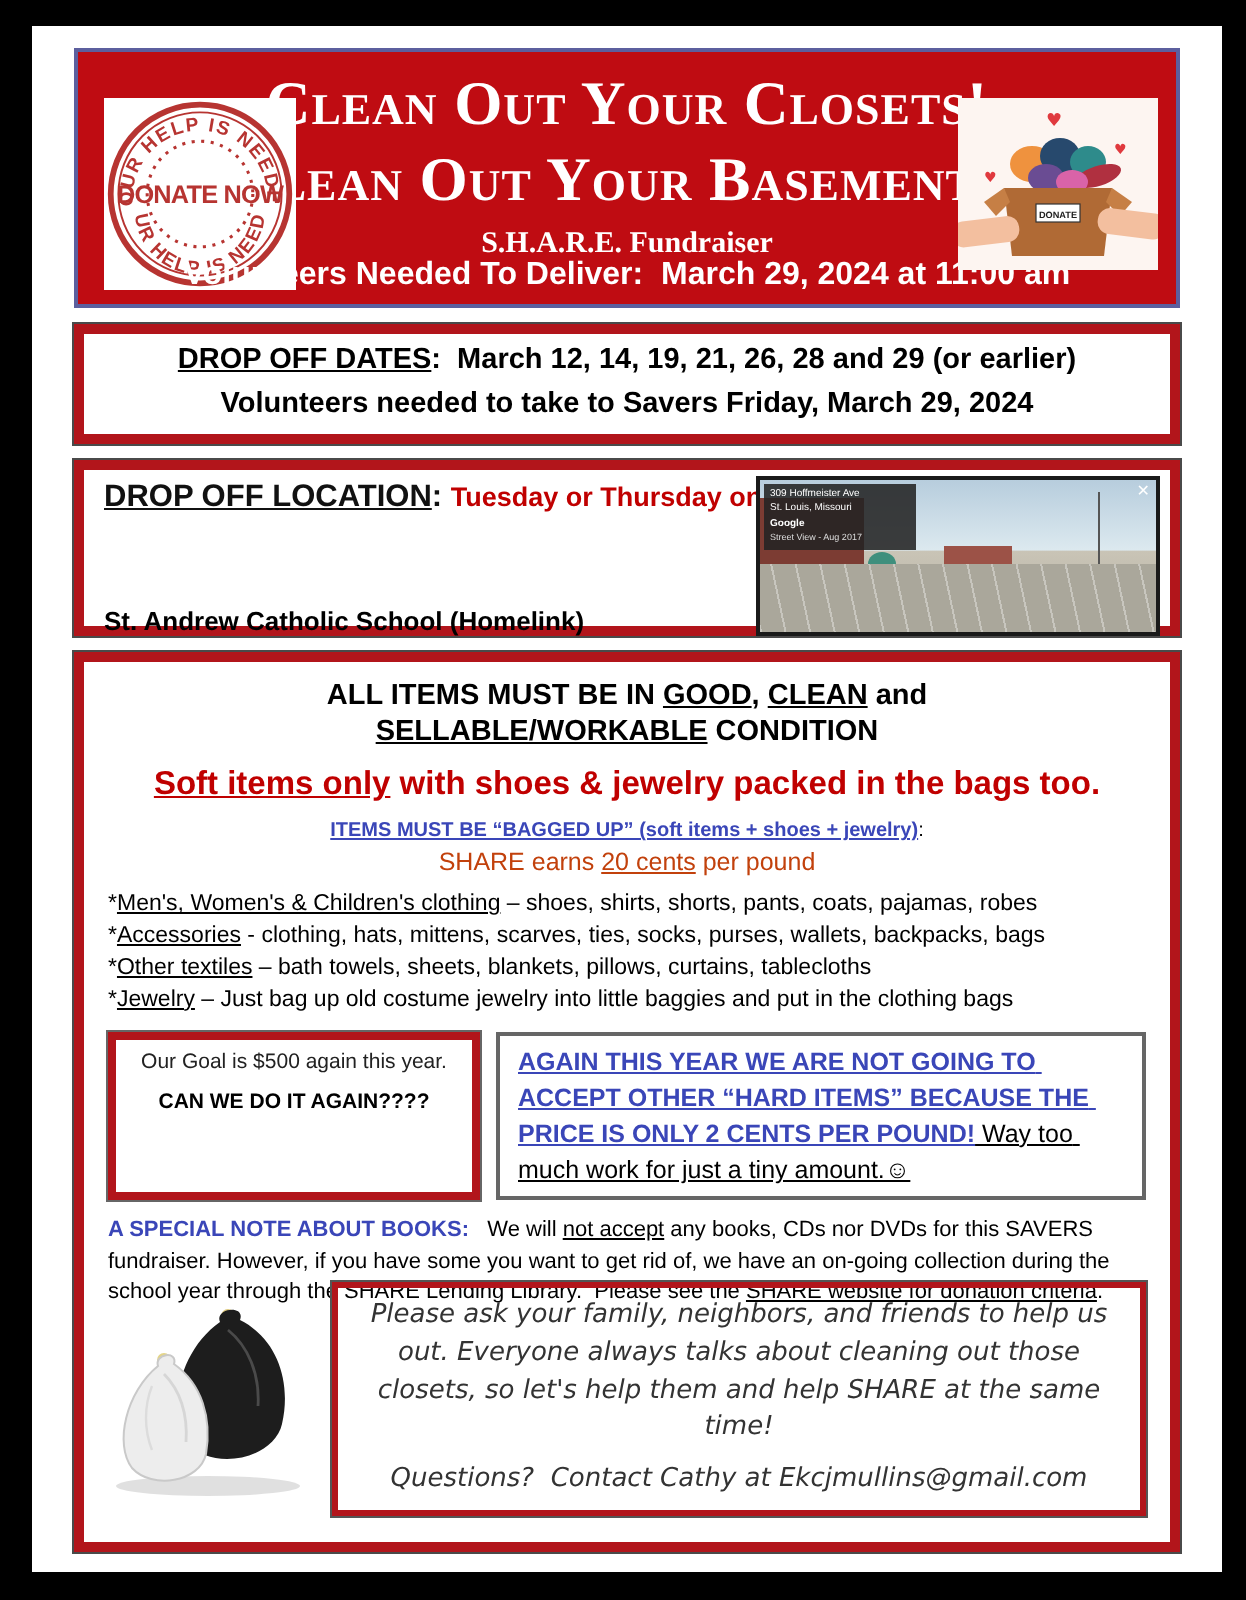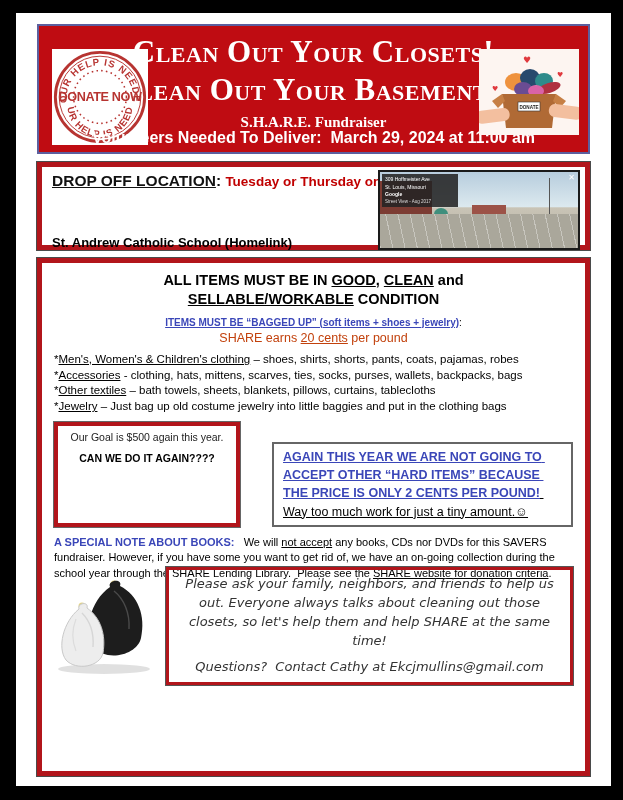--- a/index.html
+++ b/index.html
@@ -43,26 +43,26 @@
   .sv-close{position:absolute;right:3px;top:1px;color:#fff;font-size:8px;}
 
   
   .main-box{flex:1;margin-top:8px;padding:8px 12px 0 12px;overflow:hidden;position:relative;}
   .cond{text-align:center;font-weight:bold;font-size:14.5px;line-height:1.3;color:#000;}
   .soft{text-align:center;color:#c00000;font-weight:bold;font-size:16.5px;margin-top:7px;}
   .bagged{text-align:center;color:#3a46b8;font-weight:bold;font-size:10px;margin-top:8px;}
   .bagged .colon{color:#000;font-weight:normal;}
   .earns{text-align:center;font-size:12.5px;margin-top:3px;color:#c2410c;}
   .bullets{font-size:11.5px;line-height:1.38;margin-top:7px;color:#000;}
-  .tworow{display:flex;gap:32px;margin-top:7px;align-items:stretch;}
+  .tworow{display:flex;gap:8px;margin-top:7px;align-items:stretch;}
   .goal-box{flex:none;width:186px;border:4px solid #b2151b;outline:1px solid #666;text-align:center;
             font-size:10.5px;line-height:1.3;padding:5px 10px;box-sizing:border-box;color:#222;}
   .goal-box .g2{margin-top:7px;}
   .goal-box .g3{margin-top:7px;font-weight:bold;color:#000;}
-  .hard-box{flex:1;border:2px solid #666;padding:4px 9px;font-size:12.5px;line-height:1.45;box-sizing:border-box;margin-top:20px;}
+  .hard-box{flex:1;border:2px solid #666;padding:4px 9px;font-size:12.5px;line-height:1.45;box-sizing:border-box;}
   .hard-blue{color:#3a46b8;font-weight:bold;text-decoration:underline;}
   .hard-black{color:#000;text-decoration:underline;}
   .books{font-size:11px;line-height:1.42;margin-top:8px;color:#000;}
   .books-lead{color:#3a46b8;font-weight:bold;}
   .bottomrow{position:relative;margin-top:-14px;padding-left:112px;min-height:104px;font-style:italic;}
   .bags{position:absolute;left:-6px;top:8px;width:112px;height:100px;}
   .plea-box{border:3px solid #b2151b;outline:1px solid #555;text-align:center;
             font-family:"DejaVu Sans",sans-serif;font-size:13px;line-height:1.45;
             color:#333;padding:5px 12px;box-sizing:border-box;}
   .plea-q{margin-top:7px;}
@@ -122,20 +122,24 @@
           </g>
 
           <g>
             <rect x="-4" y="62" width="34" height="13" rx="6" fill="#f3bf9f" transform="rotate(-7 0 62)"></rect>
             <rect x="70" y="58" width="34" height="13" rx="6" fill="#f3bf9f" transform="rotate(7 100 62)"></rect>
           </g>
         </svg>
       </div>
     </div>
 
+    <div class="redbox dates-box">
+      <div><span class="u" data-bind="dates_box.label">DROP OFF DATES</span><span data-bind="dates_box.after_label">:  March 12, 14, 19, 21, 26, 28 and 29 (or earlier)</span></div>
+      <div data-bind="dates_box.line2">Volunteers needed to take to Savers Friday, March 29, 2024</div>
+    </div>
 
     <div class="redbox loc-box">
       <div class="loc-title"><span class="u" data-bind="location_box.label">DROP OFF LOCATION</span><span data-bind="location_box.colon">: </span><span class="loc-only" data-bind="location_box.restriction">Tuesday or Thursday only!</span></div>
       <div class="loc-lines">
         <div data-bind="location_box.line1">St. Andrew Catholic School (Homelink)</div>
         <div data-bind="location_box.line2">309 Hoffmeister Ave.</div>
         <div data-bind="location_box.line3">St. Louis, MO 63125     Drive around to the back-&gt;</div>
       </div>
 
       <div class="streetview">
@@ -154,20 +158,21 @@
       </div>
     </div>
 
     <div class="redbox main-box">
 
       <div class="cond">
         <div><span data-bind="main.condition.t1">ALL ITEMS MUST BE IN </span><span class="u" data-bind="main.condition.u1">GOOD</span><span data-bind="main.condition.t2">, </span><span class="u" data-bind="main.condition.u2">CLEAN</span><span data-bind="main.condition.t3"> and</span></div>
         <div><span class="u" data-bind="main.condition.u3">SELLABLE/WORKABLE</span><span data-bind="main.condition.t4"> CONDITION</span></div>
       </div>
 
+      <div class="soft"><span class="u" data-bind="main.soft.u">Soft items only</span><span data-bind="main.soft.t"> with shoes &amp; jewelry packed in the bags too.</span></div>
 
       <div class="bagged"><span class="u" data-bind="main.bagged.u">ITEMS MUST BE “BAGGED UP” (soft items + shoes + jewelry)</span><span class="colon" data-bind="main.bagged.colon">:</span></div>
 
       <div class="earns"><span data-bind="main.earns.t1">SHARE earns </span><span class="u" data-bind="main.earns.u">20 cents</span><span data-bind="main.earns.t2"> per pound</span></div>
 
       <div class="bullets">
         <div><span data-bind="main.bullets.0.star">*</span><span class="u" data-bind="main.bullets.0.u">Men's, Women's &amp; Children's clothing</span><span data-bind="main.bullets.0.rest"> – shoes, shirts, shorts, pants, coats, pajamas, robes</span></div>
         <div><span data-bind="main.bullets.1.star">*</span><span class="u" data-bind="main.bullets.1.u">Accessories</span><span data-bind="main.bullets.1.rest"> - clothing, hats, mittens, scarves, ties, socks, purses, wallets, backpacks, bags</span></div>
         <div><span data-bind="main.bullets.2.star">*</span><span class="u" data-bind="main.bullets.2.u">Other textiles</span><span data-bind="main.bullets.2.rest"> – bath towels, sheets, blankets, pillows, curtains, tablecloths</span></div>
         <div><span data-bind="main.bullets.3.star">*</span><span class="u" data-bind="main.bullets.3.u">Jewelry</span><span data-bind="main.bullets.3.rest"> – Just bag up old costume jewelry into little baggies and put in the clothing bags</span></div>

